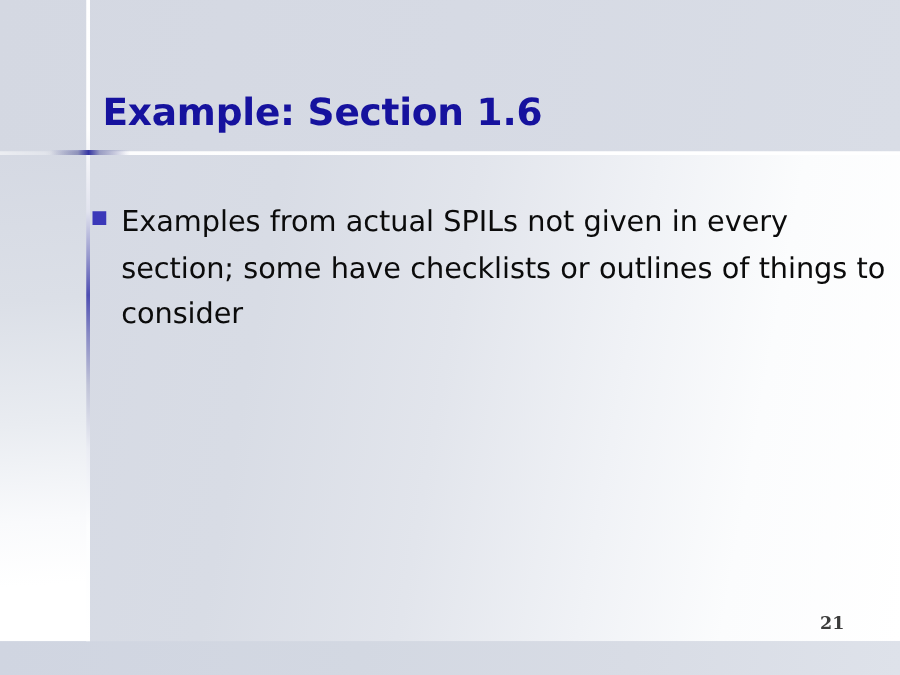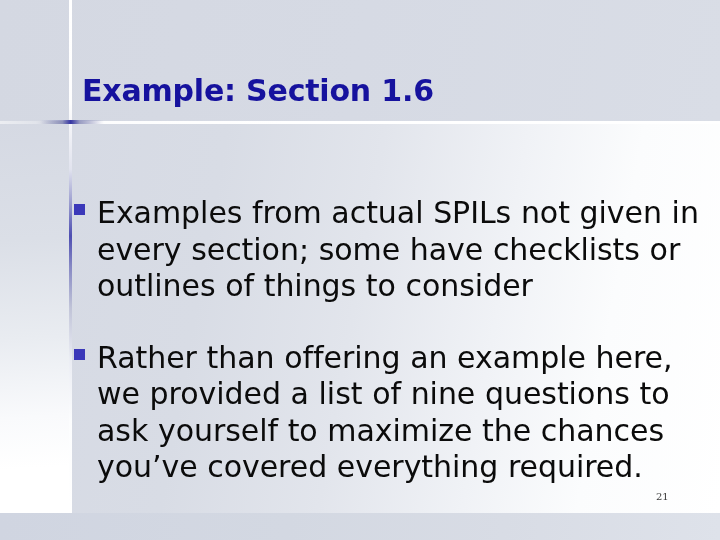--- a/index.html
+++ b/index.html
@@ -142,35 +142,35 @@
     padding-left: 25px;
     margin-bottom: 0px;
   }
   .bullet-marker {
     position: absolute;
     left: 2px; top: 9px;
     width: 11px; height: 11px;
     background: #3b38b9;
   }
   .bullet-text {
-    font-size: 30px;
+    font-size: 23px;
     line-height: 36.5px;
     color: #0b0b0b;
     letter-spacing: -0.05px;
     word-spacing: 0.2px;
-    margin-top: 35px;
   }
 
   
   .page-number {
     position: absolute;
     left: 656px; top: 491px;
     font-family: "DejaVu Serif", "Liberation Serif", serif;
-    font-size: 10px;
+    font-size: 14px;
     color: #3b3b3b;
+    font-weight: bold;
   }
 </style>
 </head>
 <body>
 
 <div id="slide">
 
   <div class="bg-base"></div>
   <div class="bg-header"></div>
   <div class="bg-body"></div>
@@ -184,22 +184,18 @@
   <div class="title">Example: Section 1.6</div>
 
   <div class="content">
 
     <div class="bullet-row">
       <span class="bullet-marker"></span>
       <div class="bullet-text">Examples from actual SPILs not given in every section; some have checklists or outlines of things to consider</div>
     </div>
 
 
-    <div class="bullet-row">
-      <span class="bullet-marker"></span>
-      <div class="bullet-text">Rather than offering an example here, we provided a list of nine questions to ask yourself to maximize the chances you’ve covered everything required.</div>
-    </div>
 
   </div>
 
   <div class="page-number">21</div>
 
 </div>
 
 </body></html>

